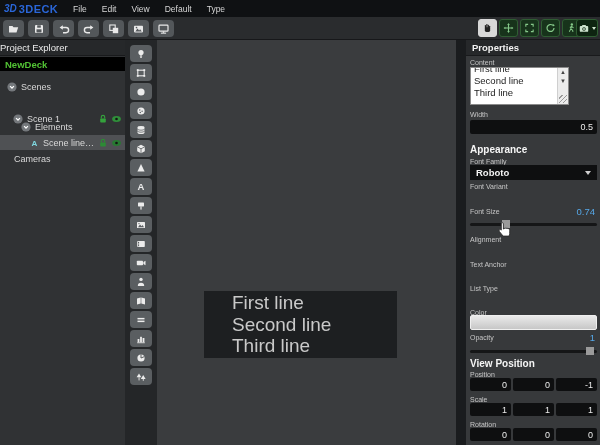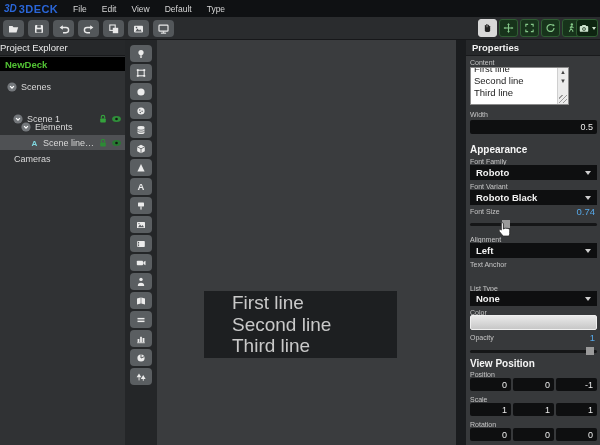--- a/index.html
+++ b/index.html
@@ -418,44 +418,32 @@
 
   <span class="sect" style="top:104px">Appearance</span>
 
   <span class="lbl" style="top:118px">Font Family</span>
   <div class="sel2" style="top:125px">
     <span>Roboto</span>
       <span class="caret"></span>
   </div>
 
   <span class="lbl" style="top:143px">Font Variant</span>
-  <div class="sel2" style="top:150px">
-    <span>Roboto Black</span>
-      <span class="caret"></span>
-  </div>
 
   <span class="lbl" style="top:168px">Font Size</span>
   <span class="bluev" style="top:166px">0.74</span>
   <div class="slider" style="top:183px">
     <div class="handle" style="left:32px"></div>
   </div>
 
   <span class="lbl" style="top:196px">Alignment</span>
-  <div class="sel2" style="top:203px">
-    <span>Left</span>
-      <span class="caret"></span>
-  </div>
 
   <span class="lbl" style="top:221px">Text Anchor</span>
 
   <span class="lbl" style="top:245px">List Type</span>
-  <div class="sel2" style="top:251px">
-    <span>None</span>
-      <span class="caret"></span>
-  </div>
 
   <span class="lbl" style="top:269px">Color</span>
   <div class="swatch" style="top:275px"></div>
 
   <span class="lbl" style="top:294px">Opacity</span>
   <span class="bluev" style="top:292px">1</span>
   <div class="slider" style="top:310px">
     <div class="handle" style="left:116px"></div>
   </div>
 

